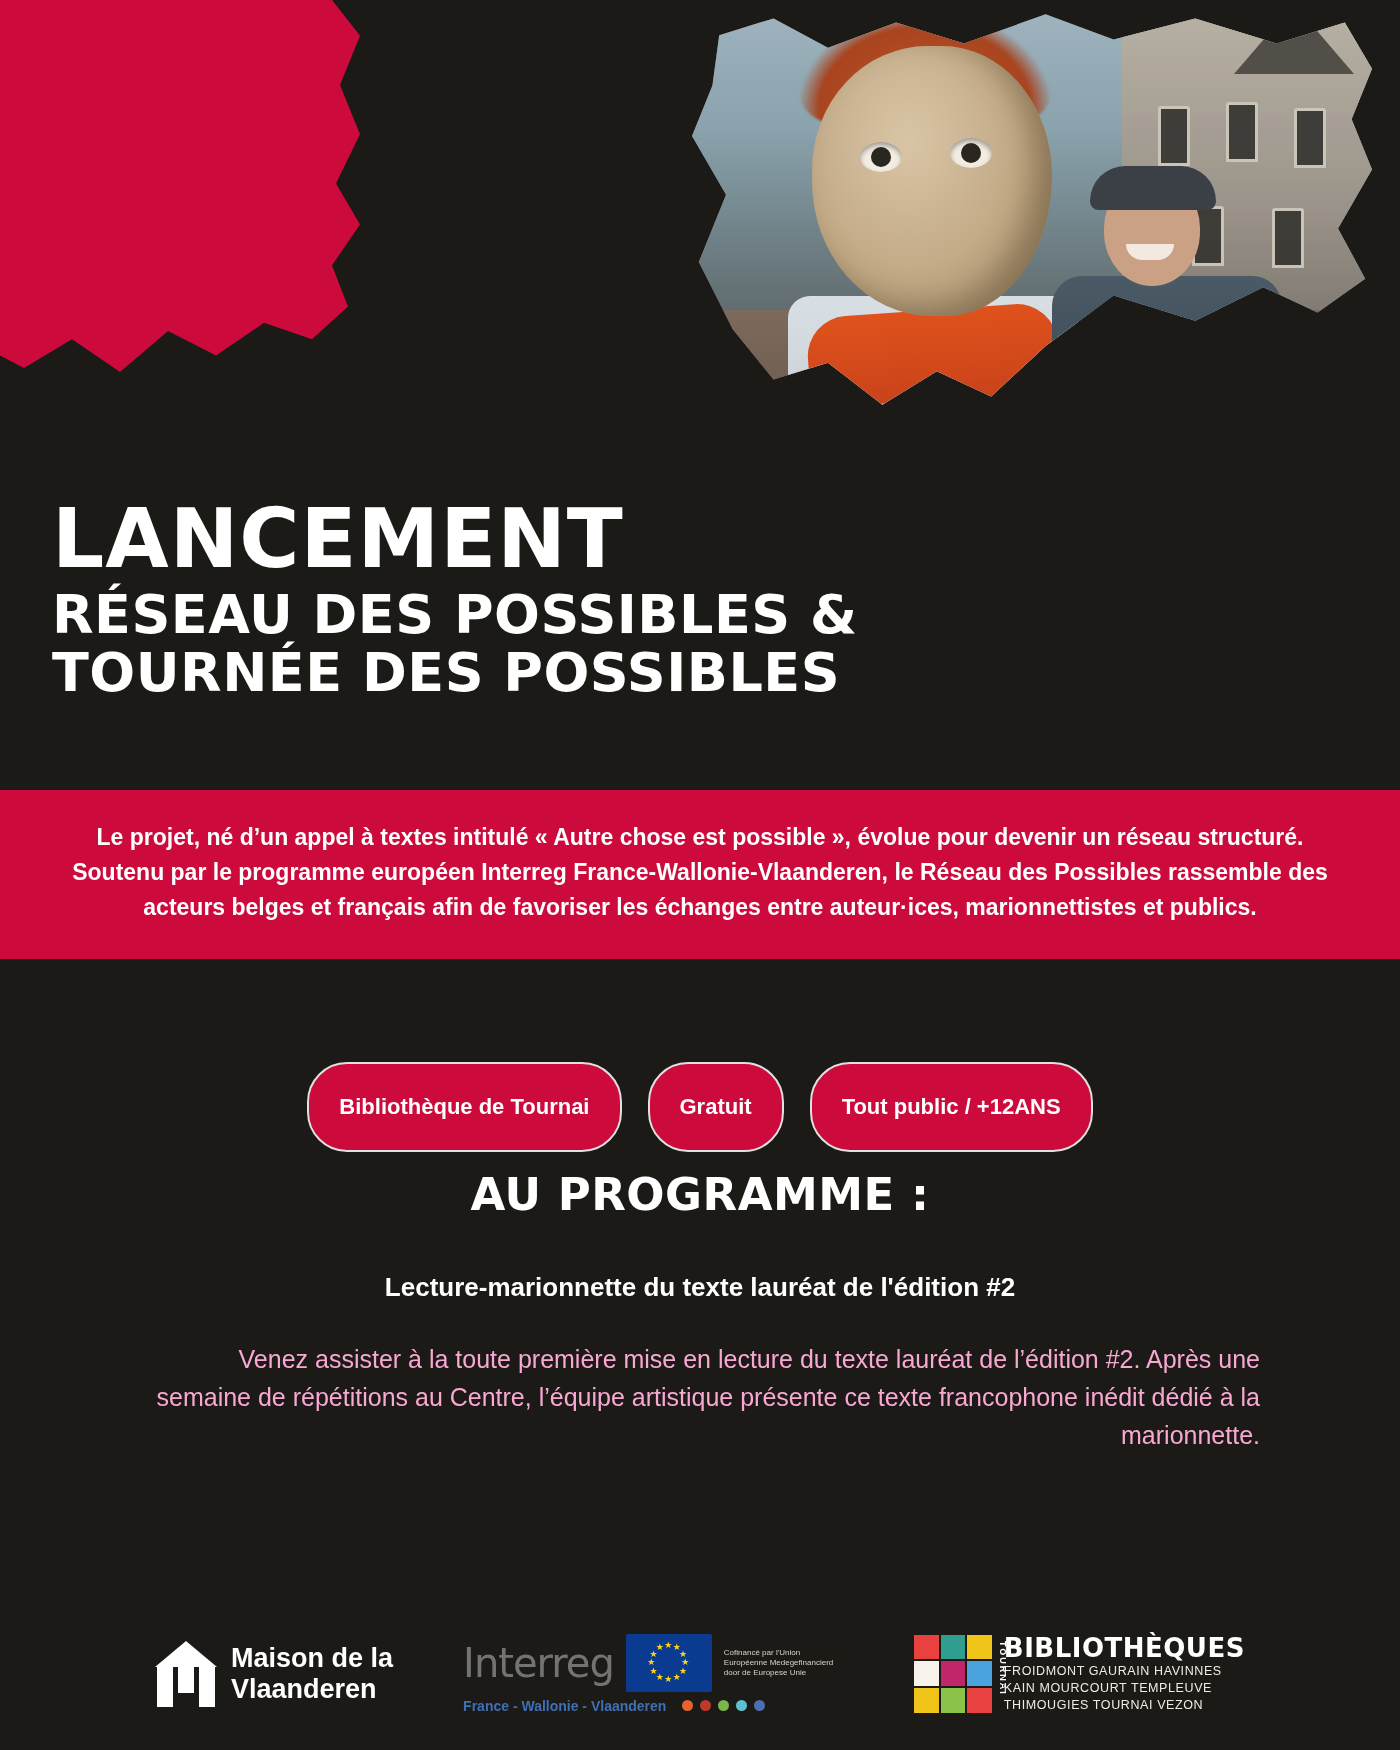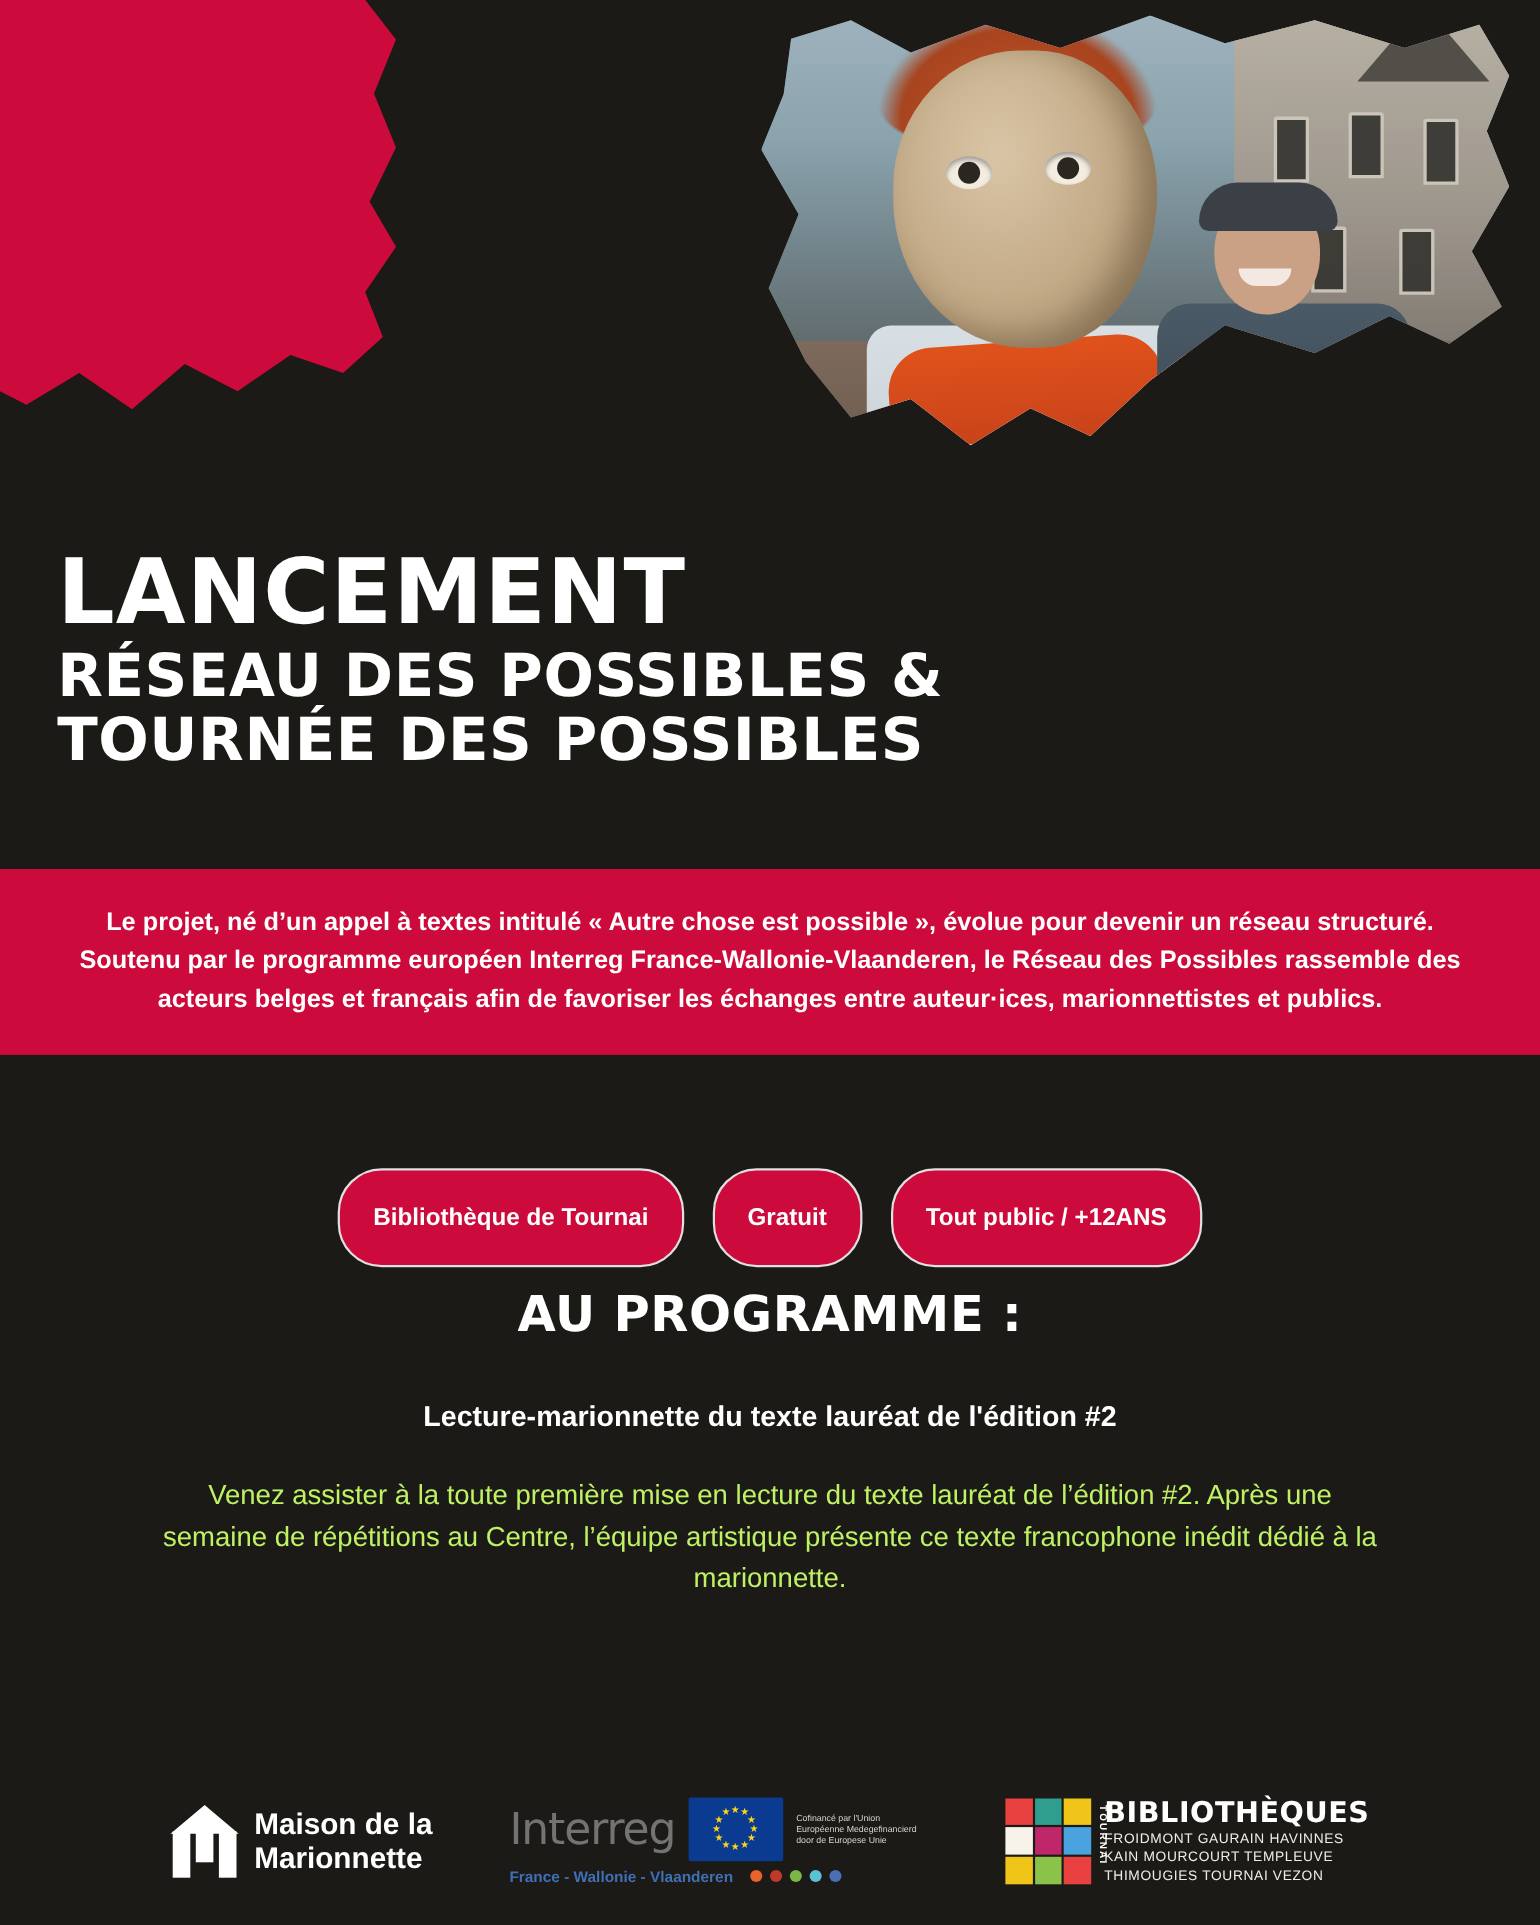--- a/index.html
+++ b/index.html
@@ -263,24 +263,24 @@
     left: 0; top: 1272px;
     width: 1400px;
     text-align: center;
     font-size: 26px;
     font-weight: bold;
   }
   .programme-body {
     position: absolute;
     left: 140px; top: 1340px;
     width: 1120px;
-    text-align: center;
+    text-align: right;
     font-size: 25px;
     line-height: 1.52;
-    color: #bef264;
+    color: #f9a8d4;
   }
 
   
   .footer {
     position: absolute;
     left: 0;
     bottom: 36px;
     width: 1400px;
     display: flex;
     align-items: center;
@@ -441,21 +441,21 @@
 
     <div class="logo-maison">
       <div class="maison-mark">
         <div class="m-roof"></div>
         <div class="m-left"></div>
         <div class="m-mid"></div>
         <div class="m-right"></div>
       </div>
       <div class="txt">
         <div><b>Maison</b><span> de la</span></div>
-        <div>Marionnette</div>
+        <div>Vlaanderen</div>
       </div>
     </div>
 
     <div class="logo-interreg">
       <div class="interreg-row">
         <div class="interreg-word">Interreg</div>
         <div class="eu-flag">
             <span class="eu-star" style="left: 38.5px; top: 7.5px;">★</span>
             <span class="eu-star" style="left: 47px; top: 9.77757px;">★</span>
             <span class="eu-star" style="left: 53.2224px; top: 16px;">★</span>

